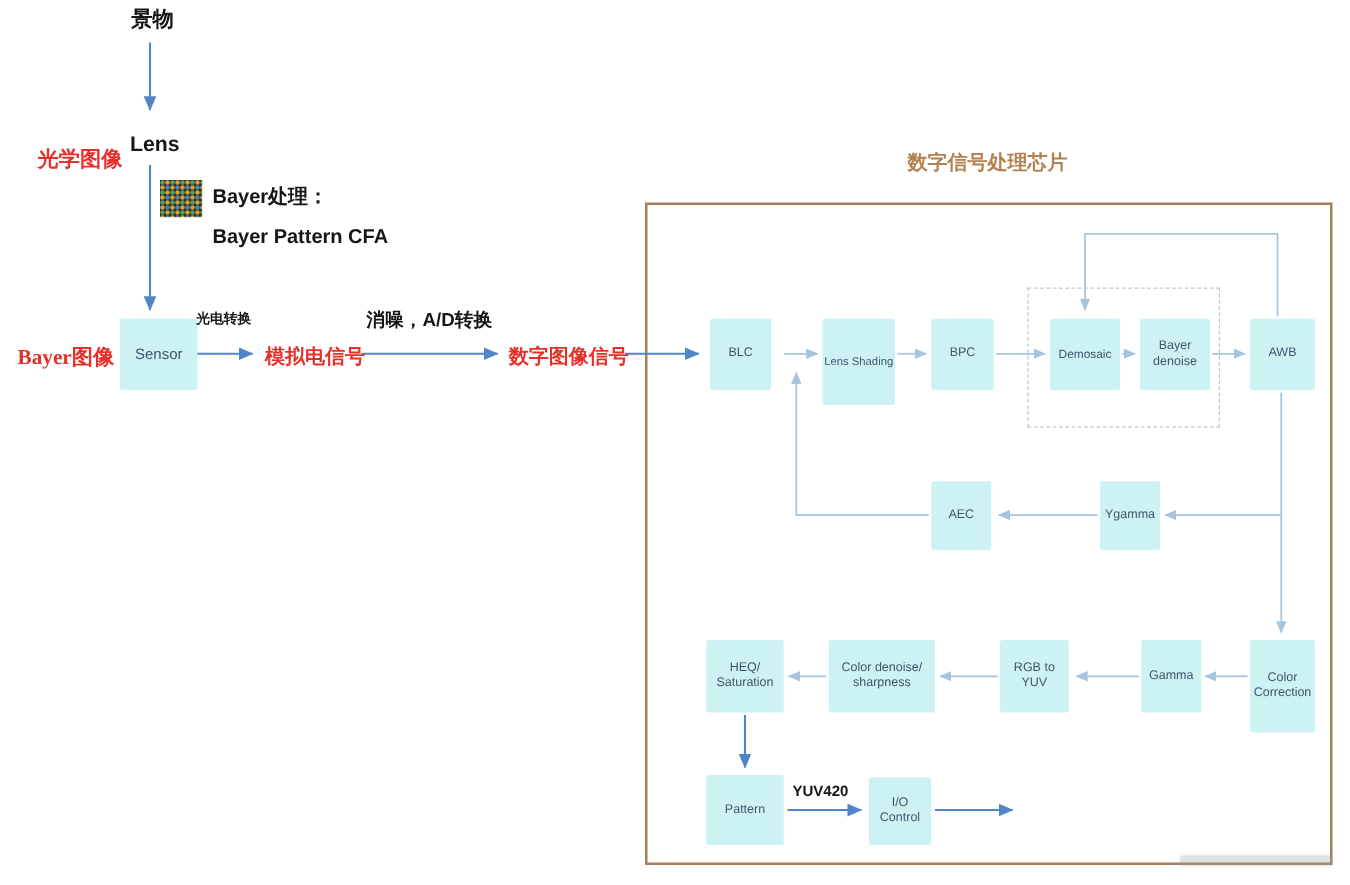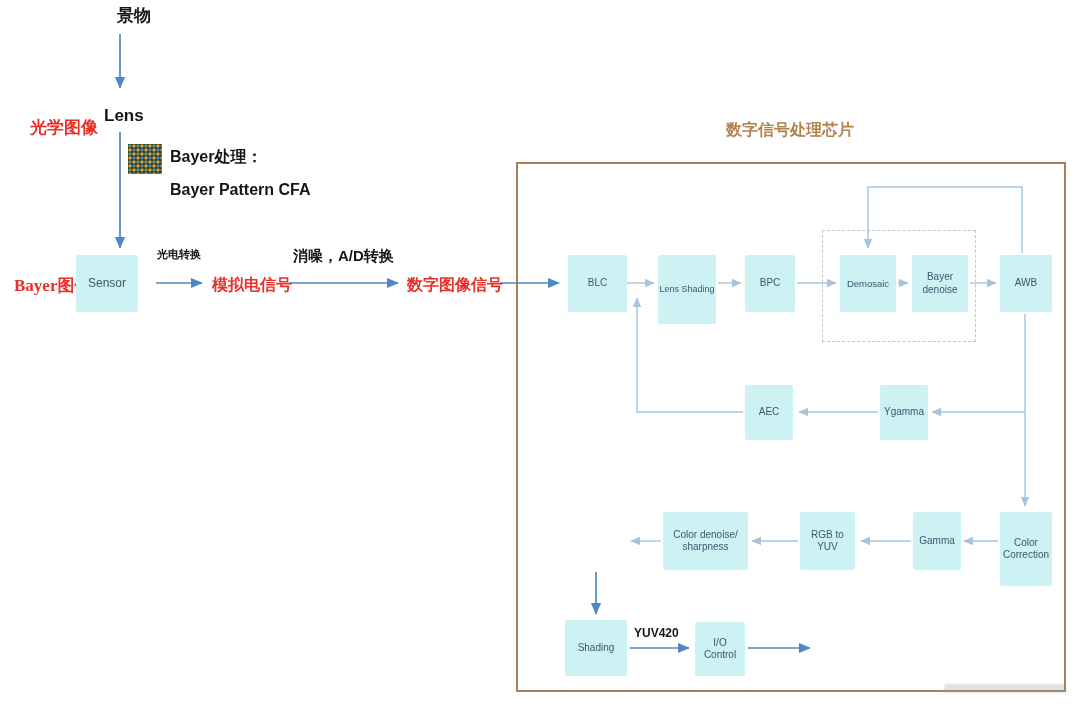--- a/index.html
+++ b/index.html
@@ -63,21 +63,21 @@
     <path class="ll" d="M743 412 H637 V298" marker-end="url(#al)"></path>
     <path class="ll" d="M1025 314 V506" marker-end="url(#al)"></path>
     <path class="ll" d="M1025 412 H932" marker-end="url(#al)"></path>
 
     <path class="ll" d="M998 541 H964" marker-end="url(#al)"></path>
     <path class="ll" d="M911 541 H861" marker-end="url(#al)"></path>
     <path class="ll" d="M798 541 H752" marker-end="url(#al)"></path>
     <path class="ll" d="M661 541 H631" marker-end="url(#al)"></path>
   </svg>
 
-  <div class="abs label-black" style="left:112px;top:4px;width:44px;text-align:center;font-size:17px;">景物</div>
+  <div class="abs label-black" style="left:100px;top:4px;width:44px;text-align:center;font-size:17px;">景物</div>
 
   <div class="abs label-red" style="left:30px;top:116px;font-size:17px;">光学图像</div>
 
   <div class="abs label-black" style="left:104px;top:106px;font-size:17px;">Lens</div>
 
   <div class="abs" style="left:128px;top:144px;z-index:2;">
     <svg width="34" height="30">
       <defs>
         <pattern id="bayer" width="8" height="8" patternUnits="userSpaceOnUse">
           <rect width="8" height="8" fill="#2b2b2b"></rect>
@@ -90,55 +90,57 @@
       <rect width="34" height="30" fill="url(#bayer)"></rect>
     </svg>
   </div>
 
   <div class="abs label-black" style="left:170px;top:147px;font-size:16px;">Bayer处理：</div>
 
   <div class="abs label-black" style="left:170px;top:181px;font-size:16px;">Bayer Pattern CFA</div>
 
   <div class="abs label-red" style="left:14px;top:274px;font-size:17px;font-family:Liberation Serif, serif;">Bayer图像</div>
 
-  <div class="abs pbox lg" style="left:76px;top:255px;width:62px;height:57px;">Sensor</div>
+  <div class="abs pbox lg" style="left:96px;top:255px;width:62px;height:57px;">Sensor</div>
 
   <div class="abs label-black" style="left:157px;top:247px;font-size:11px;">光电转换</div>
 
   <div class="abs label-red" style="left:212px;top:275px;font-size:16px;">模拟电信号</div>
 
   <div class="abs label-black" style="left:293px;top:247px;font-size:15px;">消噪，A/D转换</div>
 
   <div class="abs label-red" style="left:407px;top:275px;font-size:16px;">数字图像信号</div>
 
   <div class="abs chip-title" style="left:516px;top:120px;width:548px;">数字信号处理芯片</div>
 
   <div class="abs chip-border" style="left:516px;top:162px;width:546px;height:526px;"></div>
 
   <div class="abs dashed-group" style="left:822px;top:230px;width:152px;height:110px;"></div>
 
-  <div class="abs pbox" style="left:568px;top:255px;width:59px;height:57px;">BLC</div>
+  <div class="abs pbox" style="left:568px;top:255px;width:49px;height:57px;">BLC</div>
   <div class="abs pbox" style="left:658px;top:255px;width:58px;height:69px;font-size:9px;">Lens Shading</div>
   <div class="abs pbox" style="left:745px;top:255px;width:50px;height:57px;">BPC</div>
   <div class="abs pbox" style="left:840px;top:255px;width:56px;height:57px;font-size:9.5px;">Demosaic</div>
   <div class="abs pbox" style="left:912px;top:255px;width:56px;height:57px;">Bayer
 denoise</div>
   <div class="abs pbox" style="left:1000px;top:255px;width:52px;height:57px;text-align:right;">AWB</div>
 
   <div class="abs pbox" style="left:745px;top:385px;width:48px;height:55px;">AEC</div>
   <div class="abs pbox" style="left:880px;top:385px;width:48px;height:55px;">Ygamma</div>
 
+  <div class="abs pbox" style="left:565px;top:512px;width:62px;height:58px;">HEQ/
+Saturation</div>
   <div class="abs pbox" style="left:800px;top:512px;width:55px;height:58px;">RGB to
 YUV</div>
   <div class="abs pbox" style="left:663px;top:512px;width:85px;height:58px;">Color denoise/
 sharpness</div>
   <div class="abs pbox" style="left:913px;top:512px;width:48px;height:58px;">Gamma</div>
   <div class="abs pbox" style="left:1000px;top:512px;width:52px;height:74px;">Color
 Correction</div>
 
-  <div class="abs pbox" style="left:565px;top:620px;width:62px;height:56px;">Shading</div>
+  <div class="abs pbox" style="left:565px;top:620px;width:62px;height:56px;">Pattern</div>
   <div class="abs label-black" style="left:634px;top:626px;font-size:12px;">YUV420</div>
   <div class="abs pbox" style="left:695px;top:622px;width:50px;height:54px;">I/O
 Control</div>
 
   <div class="abs watermark" style="left:944px;top:684px;width:122px;height:9px;"></div>
 
 </div>
 
 </body></html>

